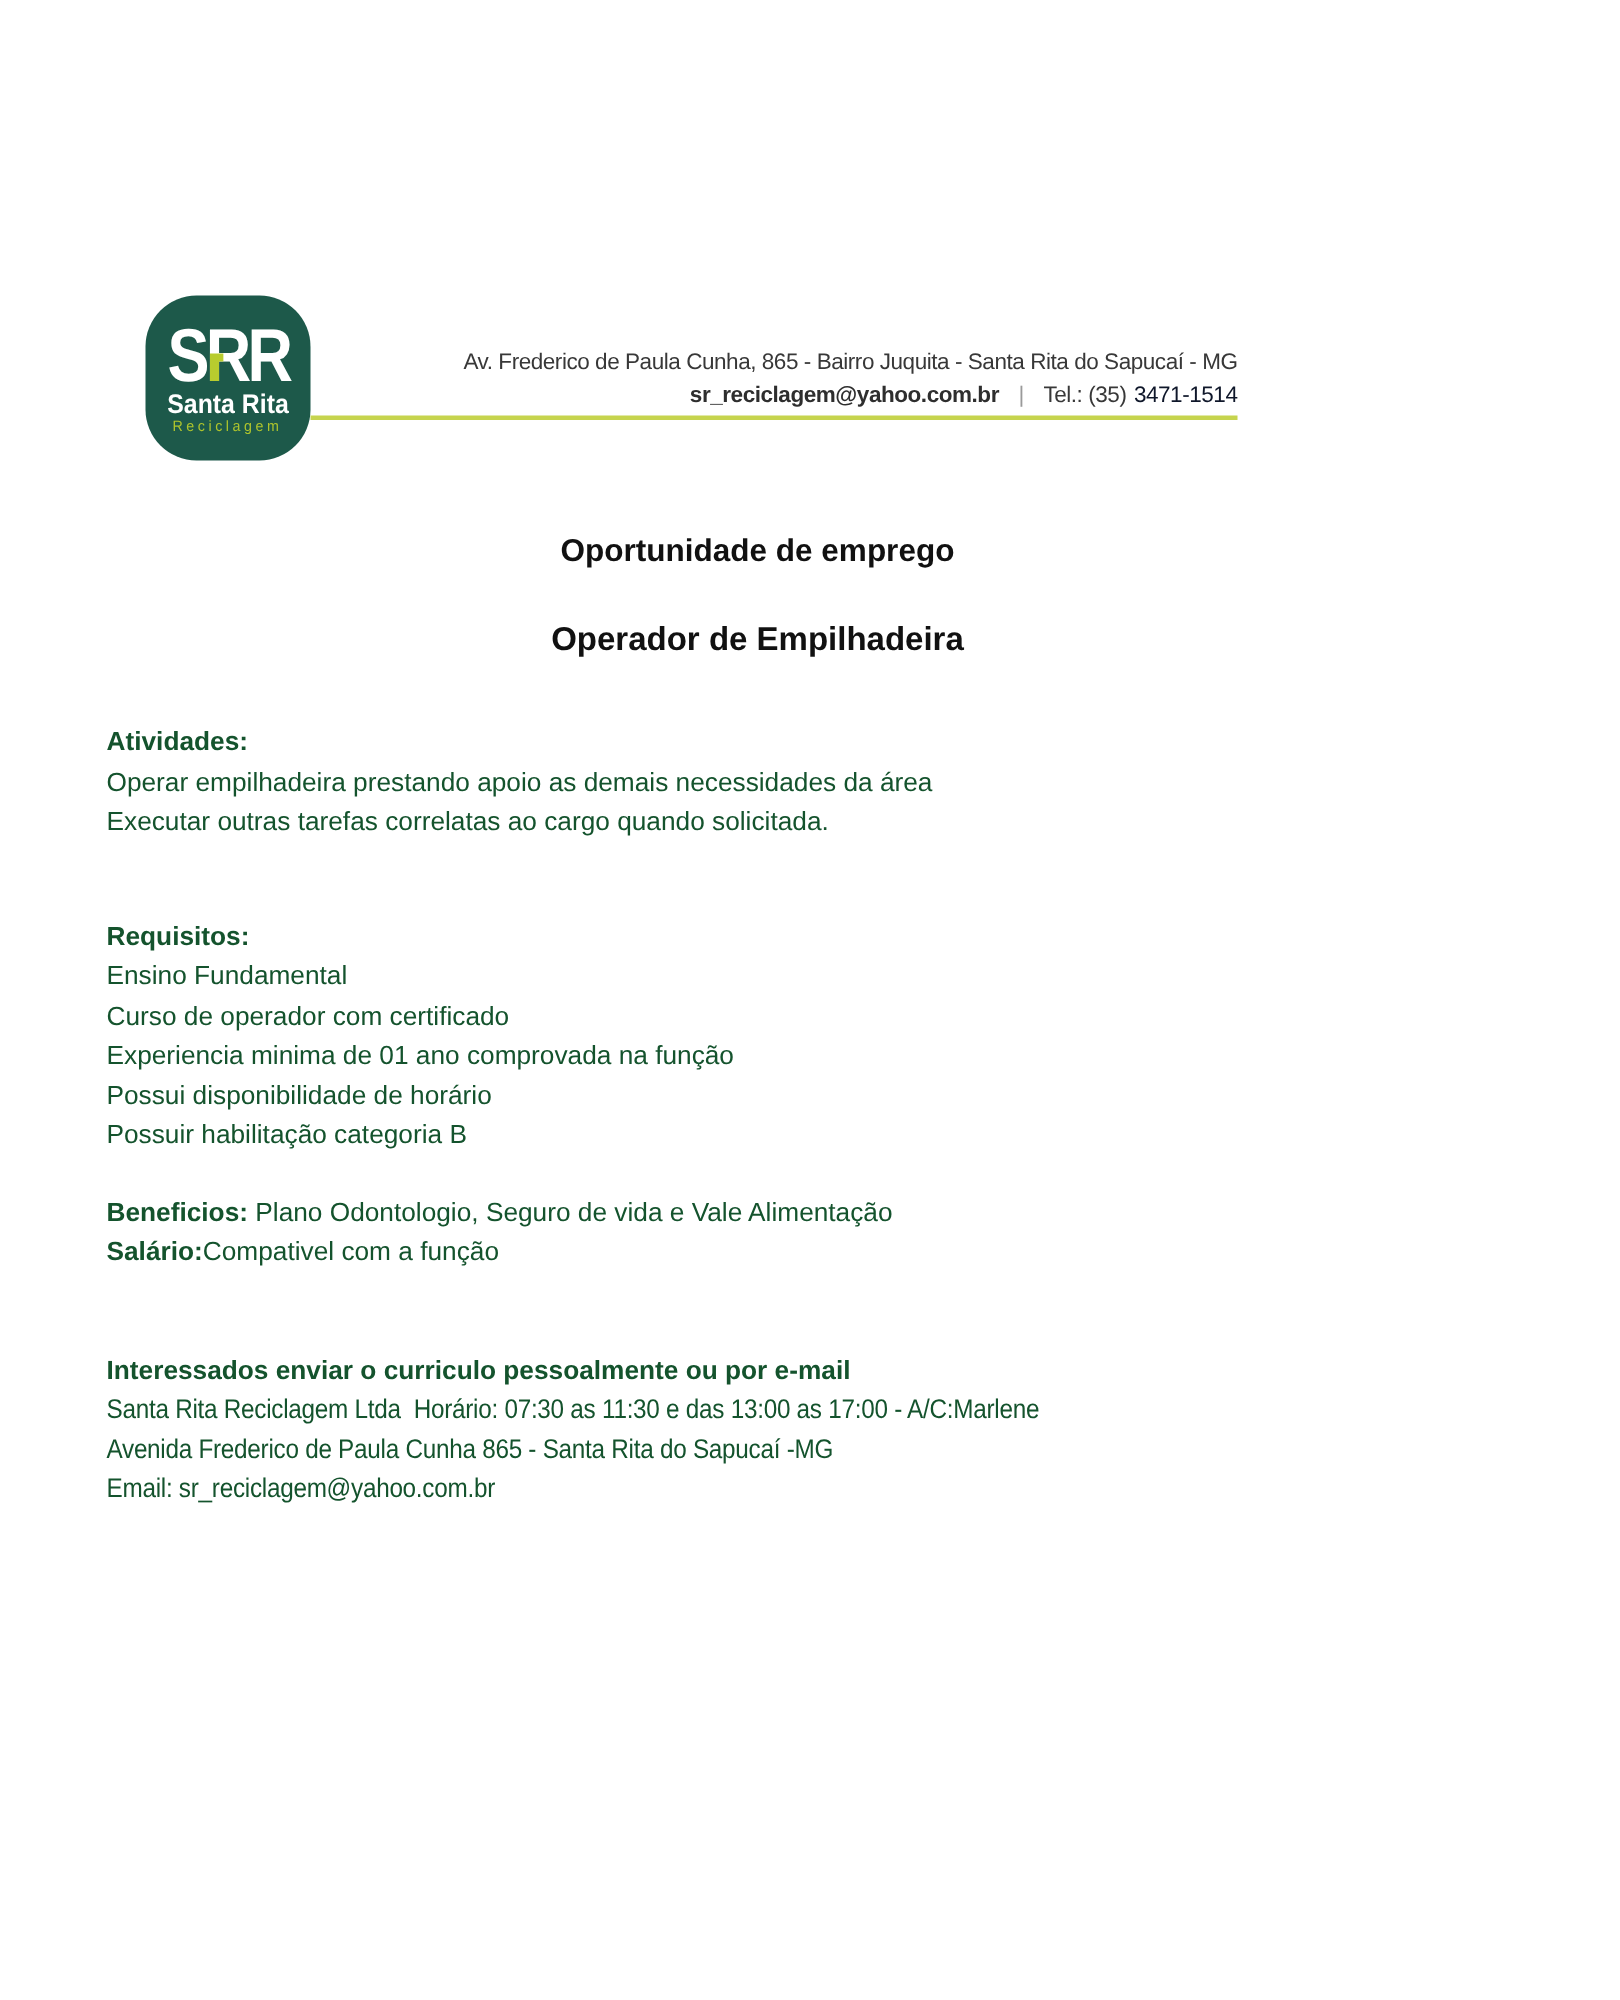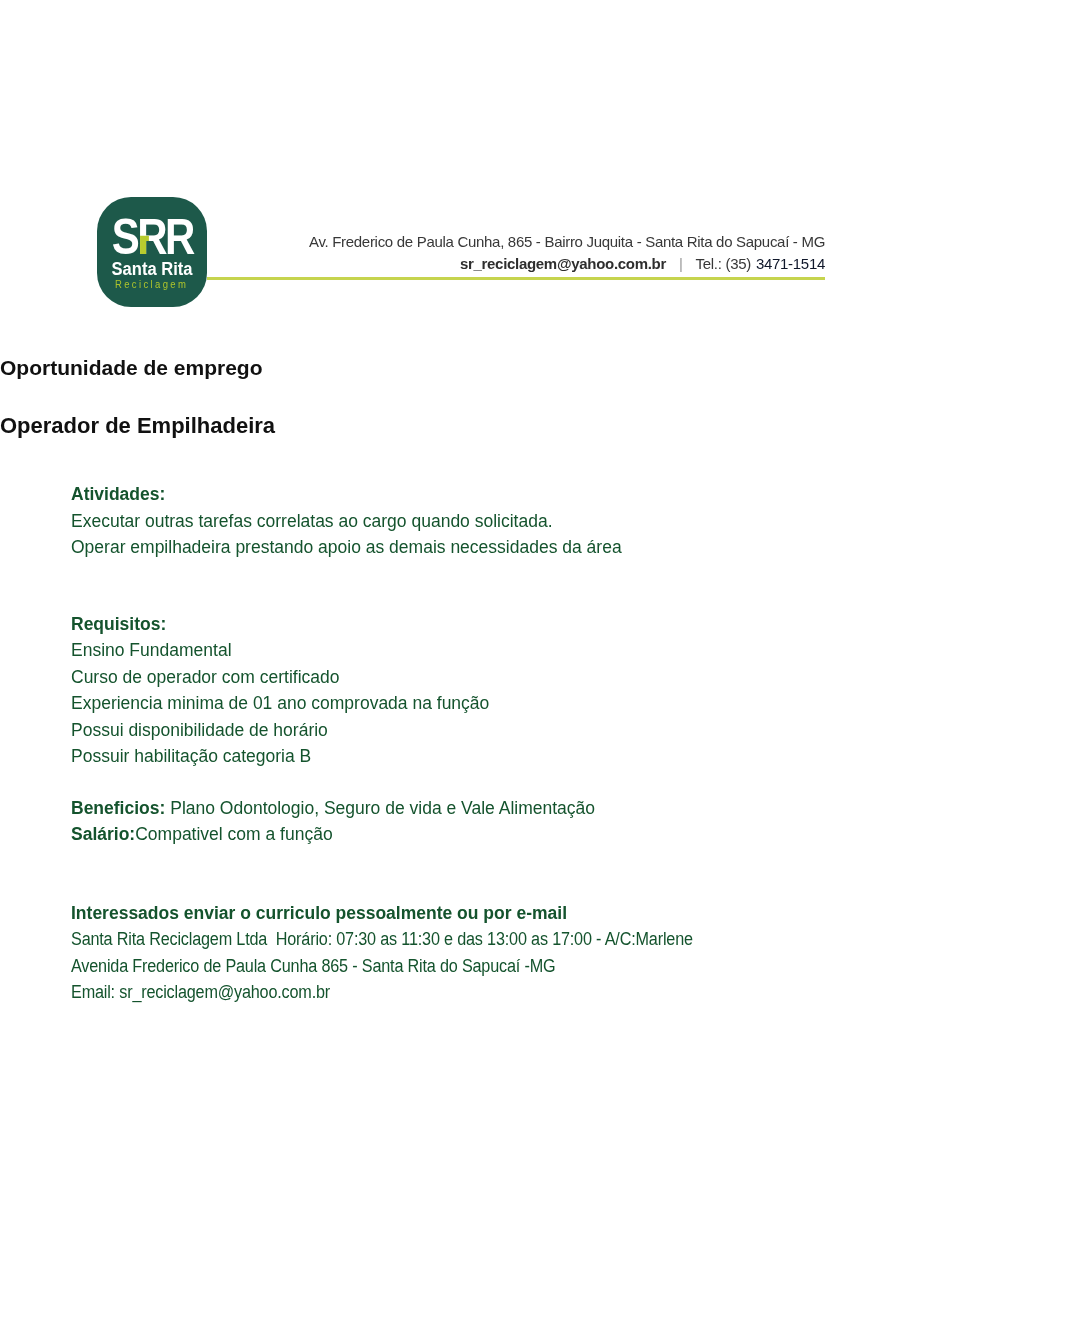--- a/index.html
+++ b/index.html
@@ -79,21 +79,21 @@
   .header-tel-number { font-weight: normal; color: #0f172a; margin-left: 5px; }
 
   .rule {
     position: absolute;
     left: 207px; top: 277px;
     width: 618px; height: 3px;
     background: #c6d44e;
   }
 
   
-  .title-block { position: absolute; left: 0; width: 1010px; text-align: left; }
+  .title-block { position: absolute; left: 0; width: 1010px; text-align: center; }
   .subtitle { top: 356px; font-size: 21px; font-weight: bold; color: #111111; }
   .job-title { top: 413px; font-size: 22px; font-weight: bold; color: #111111; }
 
   
   .body {
     position: absolute;
     left: 71px; top: 481px;
     width: 920px;
     font-size: 17.5px;
     line-height: 26.5px;
@@ -142,22 +142,22 @@
 
   <div class="rule"></div>
 
   <div class="title-block subtitle">Oportunidade de emprego</div>
   <div class="title-block job-title">Operador de Empilhadeira</div>
 
   <div class="body">
 
     <div class="block-atividades">
       <p class="heading">Atividades:</p>
+      <p>Operar empilhadeira prestando apoio as demais necessidades da área</p>
       <p>Executar outras tarefas correlatas ao cargo quando solicitada.</p>
-      <p>Operar empilhadeira prestando apoio as demais necessidades da área</p>
     </div>
 
     <div class="block-requisitos">
       <p class="heading">Requisitos:</p>
       <p>Ensino Fundamental</p>
       <p>Curso de operador com certificado</p>
       <p>Experiencia minima de 01 ano comprovada na função</p>
       <p>Possui disponibilidade de horário</p>
       <p>Possuir habilitação categoria B</p>
     </div>

